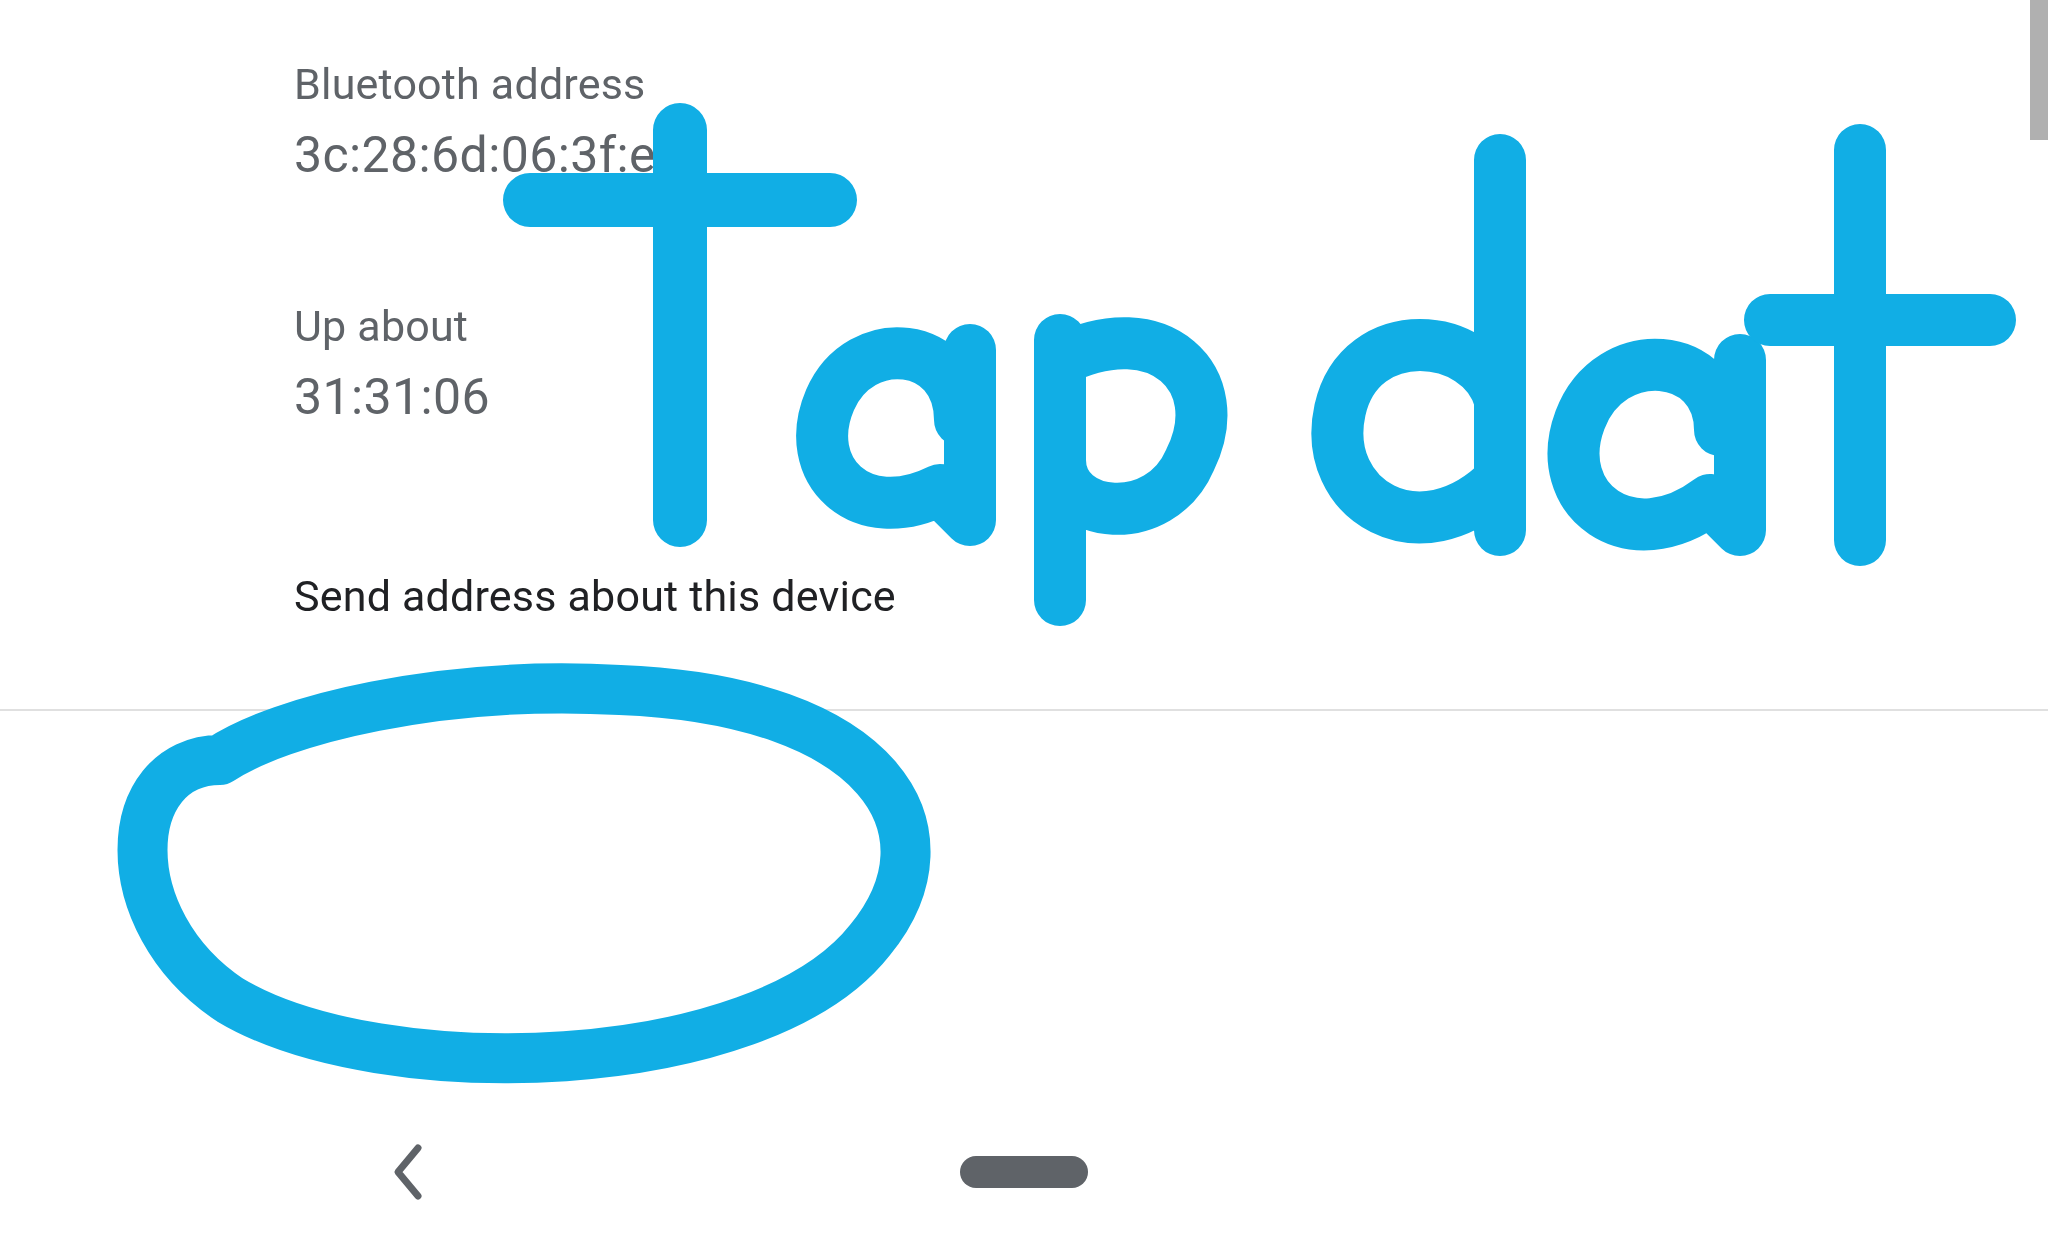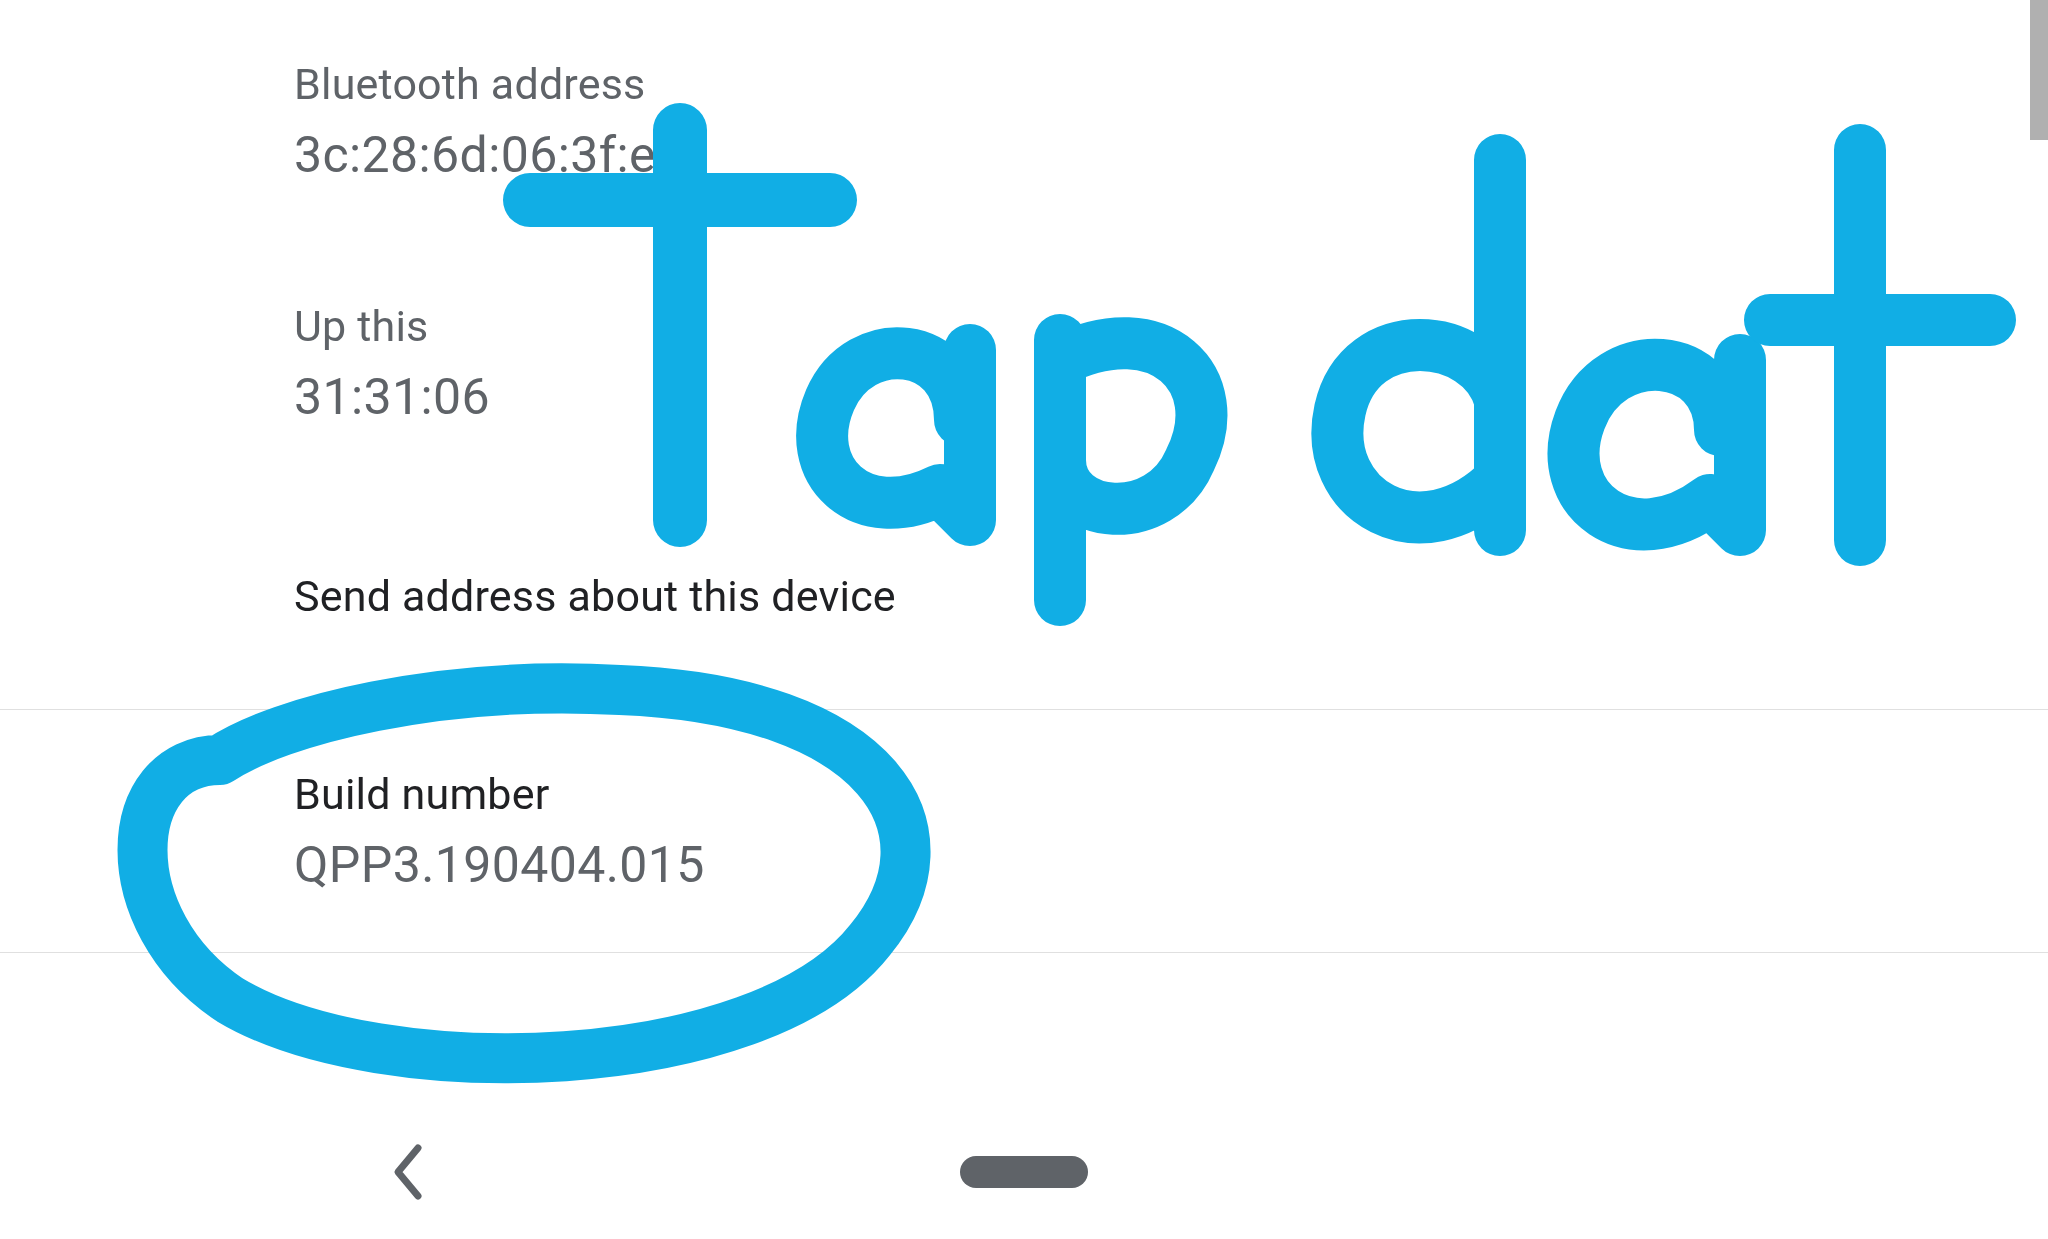--- a/index.html
+++ b/index.html
@@ -109,34 +109,30 @@
   <div class="scrollbar"></div>
 
   <div class="list">
 
     <div class="setting-row">
       <div class="title primary">Bluetooth address</div>
       <div class="value">3c:28:6d:06:3f:e7</div>
     </div>
 
     <div class="setting-row">
-      <div class="title primary">Up this</div>
+      <div class="title primary">Up about</div>
       <div class="value">31:31:06</div>
     </div>
 
     <div class="setting-row single">
       <div class="title">Send address about this device</div>
     </div>
 
     <div class="divider"></div>
 
-    <div class="setting-row">
-      <div class="title">Build number</div>
-      <div class="value">QPP3.190404.015</div>
-    </div>
 
     <div class="divider"></div>
 
   </div>
 
   <div class="nav-bar">
     <svg class="nav-back" width="36" height="60" viewBox="0 0 36 60">
       <polyline points="28,6 8,30 28,54" fill="none" stroke="#5f6368" stroke-width="7" stroke-linecap="round" stroke-linejoin="round"></polyline>
     </svg>
     <div class="nav-pill"></div>

